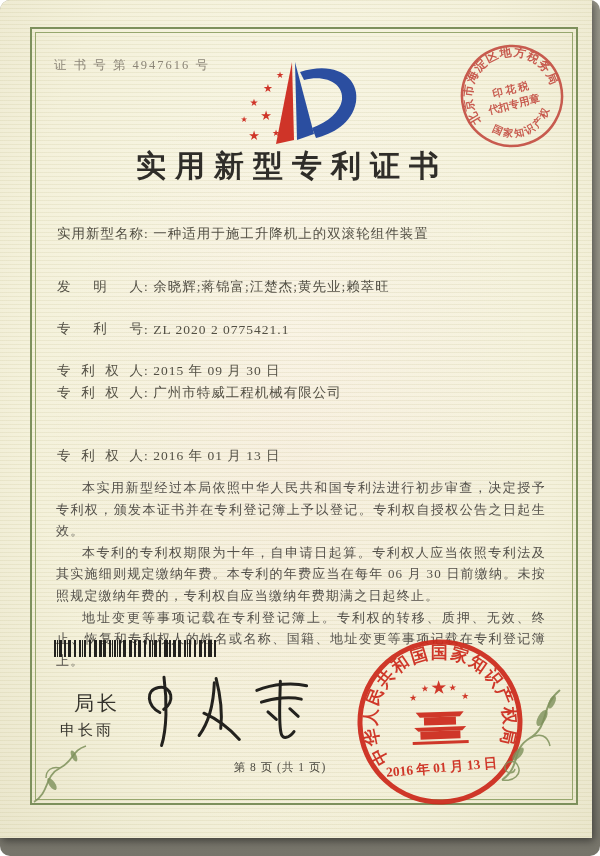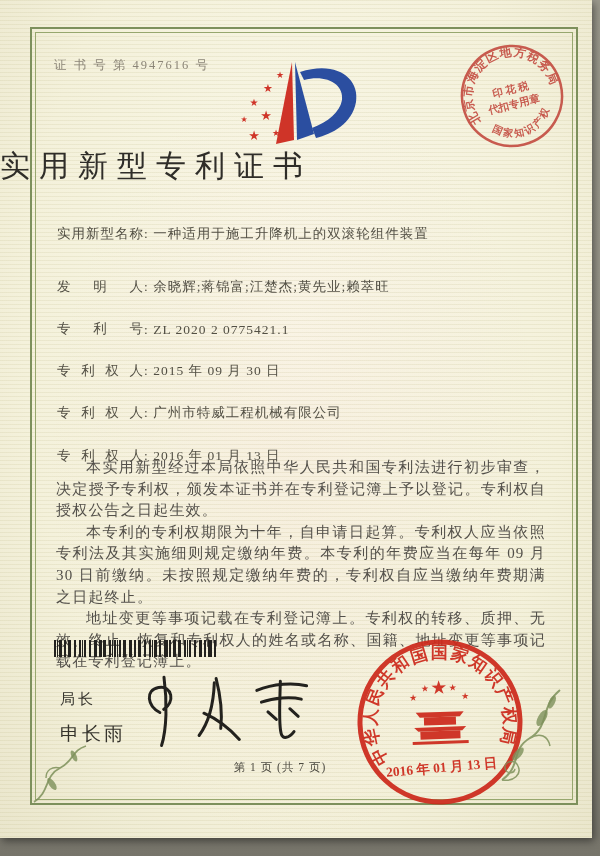--- a/index.html
+++ b/index.html
@@ -1,19 +1,20 @@
 <!DOCTYPE html>
 <html><head>
 <meta charset="utf-8">
 <style>
   html,body{margin:0;padding:0;}
   .stage{
     position:relative;width:600px;height:856px;overflow:hidden;
     background:linear-gradient(180deg,#9a988c 0%,#939185 70%,#76746a 100%);
     font-family:"Liberation Serif","DejaVu Serif",serif;
+    border-radius:10px;
   }
   .paper{
     position:absolute;left:0;top:0;width:592px;height:838px;
     background:
       radial-gradient(ellipse at 50% 55%, rgba(225,150,140,0.07), rgba(0,0,0,0) 60%),
       repeating-linear-gradient(180deg, rgba(182,176,122,0.16) 0 1px, rgba(0,0,0,0) 1px 4px),
       radial-gradient(ellipse at 50% 40%, #faf8e9 0%, #f4f1db 65%, #eae6cc 100%);
     box-shadow:2px 3px 8px rgba(0,0,0,0.45);
   }
   .frame{
@@ -23,45 +24,45 @@
   .frame::after{
     content:"";position:absolute;inset:3px;border:1px solid #97a76e;
   }
   .cert-no{
     position:absolute;left:54px;top:57px;font-size:12.5px;letter-spacing:2px;
     color:#8b8577;
   }
   .logo{position:absolute;left:232px;top:56px;}
   .tax-seal{position:absolute;left:456px;top:40px;transform:rotate(-14deg);opacity:.88;}
   .title{
-    position:absolute;left:0;right:8px;top:146px;
-    font-size:30px;font-weight:normal;letter-spacing:9px;color:#2f2d29;
+    position:absolute;left:0;right:8px;top:146px;text-align:center;
+    font-size:30px;font-weight:bold;letter-spacing:9px;color:#2f2d29;
   }
   .field-row{position:absolute;left:57px;font-size:13.5px;color:#535045;white-space:nowrap;}
   .field-row .flabel{
     display:inline-block;width:86px;text-align:justify;text-align-last:justify;
     -moz-text-align-last:justify;vertical-align:bottom;
   }
   .field-row .colon{display:inline-block;margin:0 2px 0 1px;}
   .field-row .fvalue{letter-spacing:1px;}
-  .row-0{top:225px}.row-1{top:278px}.row-2{top:320px}.row-3{top:362px}.row-4{top:404px}.row-5{top:447px}
+  .row-0{top:225px}.row-1{top:278px}.row-2{top:320px}.row-3{top:362px}.row-4{top:384px}.row-5{top:447px}
   .paragraphs{
-    position:absolute;left:56px;top:457px;width:490px;font-size:15px;
+    position:absolute;left:56px;top:477px;width:490px;font-size:13px;
     line-height:21.6px;color:#53504a;text-align:justify;letter-spacing:1.2px;
   }
   .paragraphs p{margin:0;text-indent:2em;}
   .barcode{
     position:absolute;left:54px;top:640px;width:162px;height:17px;
     background:
       repeating-linear-gradient(90deg,#22211e 0 2px,rgba(0,0,0,0) 2px 5px),
       repeating-linear-gradient(90deg,#22211e 0 1px,rgba(0,0,0,0) 1px 7px),
       repeating-linear-gradient(90deg,rgba(0,0,0,0) 0 3px,#22211e 3px 4px,rgba(0,0,0,0) 4px 11px);
   }
-  .signer-title{position:absolute;left:60px;top:690px;font-size:15px;color:#35332c;letter-spacing:3px;}
-  .signer-name{position:absolute;left:60px;top:721px;font-size:19px;color:#35332c;letter-spacing:3px;}
+  .signer-title{position:absolute;left:74px;top:690px;font-size:20px;color:#35332c;letter-spacing:3px;}
+  .signer-name{position:absolute;left:60px;top:721px;font-size:15px;color:#35332c;letter-spacing:3px;}
   .signature{position:absolute;left:130px;top:664px;transform:rotate(-3deg);}
   .office-seal{position:absolute;left:350px;top:632px;transform:rotate(-2deg);opacity:.93;}
   .footer{
     position:absolute;left:30px;top:760px;width:500px;text-align:center;
     font-size:11.5px;color:#4c4a41;letter-spacing:1px;
   }
   .fl-br{position:absolute;left:482px;top:688px;}
   .fl-bl{position:absolute;left:30px;top:744px;}
   .seal-serif{font-family:"Liberation Serif","DejaVu Serif",serif;font-weight:bold;}
   .star-glyph{font-family:"DejaVu Sans",sans-serif;}
@@ -127,21 +128,21 @@
       <span class="flabel">专利权人</span><span class="colon">:</span>
       <span class="fvalue">广州市特威工程机械有限公司</span>
     </div>
     <div class="field-row row-5">
       <span class="flabel">专利权人</span><span class="colon">:</span>
       <span class="fvalue">2016 年 01 月 13 日</span>
     </div>
 
     <div class="paragraphs">
       <p>本实用新型经过本局依照中华人民共和国专利法进行初步审查，决定授予专利权，颁发本证书并在专利登记簿上予以登记。专利权自授权公告之日起生效。</p>
-      <p>本专利的专利权期限为十年，自申请日起算。专利权人应当依照专利法及其实施细则规定缴纳年费。本专利的年费应当在每年 09 月 30 日前缴纳。未按照规定缴纳年费的，专利权自应当缴纳年费期满之日起终止。</p>
+      <p>本专利的专利权期限为十年，自申请日起算。专利权人应当依照专利法及其实施细则规定缴纳年费。本专利的年费应当在每年 06 月 30 日前缴纳。未按照规定缴纳年费的，专利权自应当缴纳年费期满之日起终止。</p>
       <p>地址变更等事项记载在专利登记簿上。专利权的转移、质押、无效、终止、恢复和专利权人的姓名或名称、国籍、地址变更等事项记载在专利登记簿上。</p>
     </div>
 
     <div class="barcode"></div>
 
     <div class="signer-title">局长</div>
     <div class="signer-name">申长雨</div>
 
     <svg class="signature" width="195" height="100" viewBox="0 0 195 100">
       <g fill="none" stroke="#23221e" stroke-width="3" stroke-linecap="round" stroke-linejoin="round">
@@ -174,21 +175,21 @@
         <text class="star-glyph" x="116" y="68" font-size="9" text-anchor="middle">★</text>
         <path d="M66,80 L114,80 L110,85 L70,85 Z"></path>
         <rect x="74" y="85" width="32" height="8"></rect>
         <path d="M64,95 L116,95 L112,99 L68,99 Z"></path>
         <rect x="70" y="99" width="40" height="8"></rect>
         <path d="M62,109 L118,109 L118,112 L62,112 Z"></path>
       </g>
       <text class="seal-serif" x="90" y="140" font-size="13.5" fill="#cd2a1c" text-anchor="middle" transform="rotate(-3 90 136)">2016 年 01 月 13 日</text>
     </svg>
 
-    <div class="footer">第 1 页 (共 7 页)</div>
+    <div class="footer">第 8 页 (共 1 页)</div>
 
     <svg class="fl-br" width="85" height="105" viewBox="0 0 85 105">
       <g stroke="#7e915b" fill="none" stroke-width="2" opacity="0.85">
         <path d="M78,2 C58,18 68,38 48,50 C28,62 40,78 20,92"></path>
         <path d="M48,50 C58,44 66,48 68,58" stroke-width="1.5"></path>
         <path d="M20,92 c12,2 20,-6 16,-14 c-3,-7 -14,-5 -13,2 c1,6 9,6 10,1" stroke-width="1.5"></path>
       </g>
       <g fill="#7e915b" opacity="0.8">
         <ellipse cx="60" cy="30" rx="4" ry="9" transform="rotate(30 60 30)"></ellipse>
         <ellipse cx="36" cy="66" rx="3.5" ry="8" transform="rotate(40 36 66)"></ellipse>

